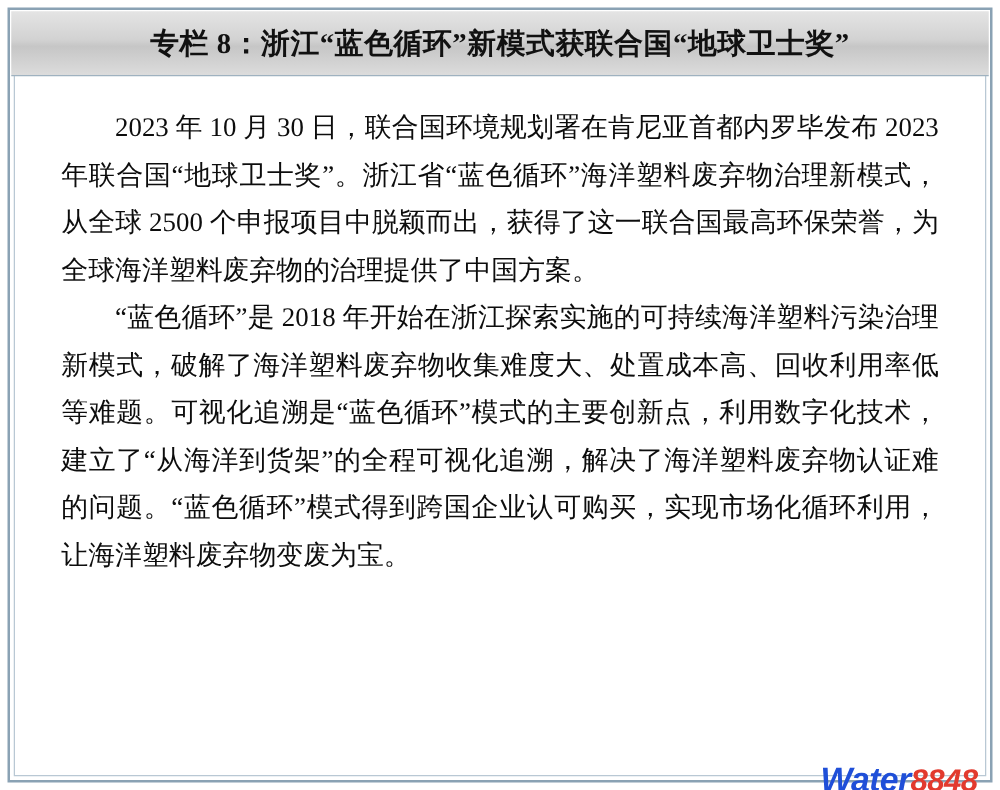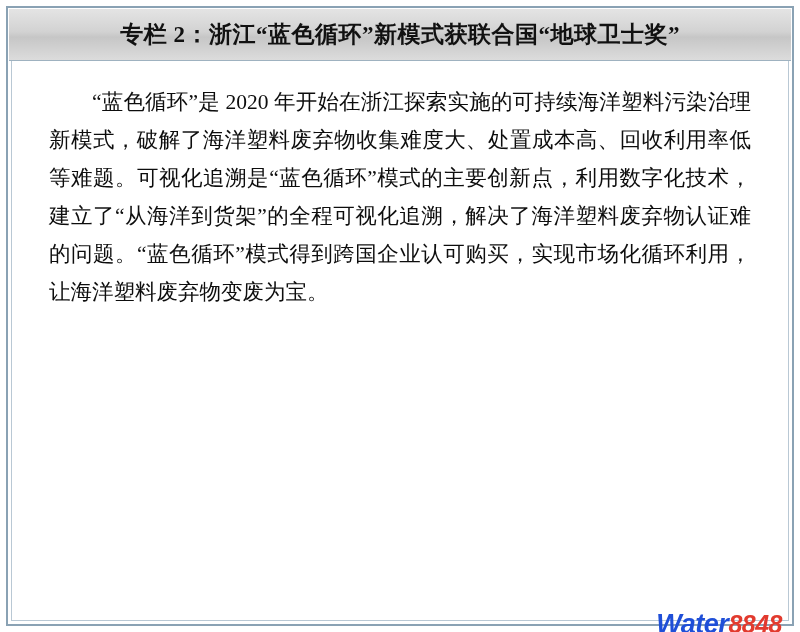--- a/index.html
+++ b/index.html
@@ -127,25 +127,26 @@
 </head>
 <body>
 
 <div id="page">
 
   <div class="frame">
     <div class="frame-inner"></div>
   </div>
 
   <div class="title-bar">
-    <div class="title-text">专栏 2：浙江“蓝色循环”新模式获联合国“地球卫士奖”</div>
+    <div class="title-text">专栏 8：浙江“蓝色循环”新模式获联合国“地球卫士奖”</div>
   </div>
 
   <div class="body-area">
-    <p class="para">“蓝色循环”是 2020 年开始在浙江探索实施的可持续海洋塑料污染治理新模式，破解了海洋塑料废弃物收集难度大、处置成本高、回收利用率低等难题。可视化追溯是“蓝色循环”模式的主要创新点，利用数字化技术，建立了“从海洋到货架”的全程可视化追溯，解决了海洋塑料废弃物认证难的问题。“蓝色循环”模式得到跨国企业认可购买，实现市场化循环利用，让海洋塑料废弃物变废为宝。</p>
+    <p class="para">2023 年 10 月 30 日，联合国环境规划署在肯尼亚首都内罗毕发布 2023 年联合国“地球卫士奖”。浙江省“蓝色循环”海洋塑料废弃物治理新模式，从全球 2500 个申报项目中脱颖而出，获得了这一联合国最高环保荣誉，为全球海洋塑料废弃物的治理提供了中国方案。</p>
+    <p class="para">“蓝色循环”是 2018 年开始在浙江探索实施的可持续海洋塑料污染治理新模式，破解了海洋塑料废弃物收集难度大、处置成本高、回收利用率低等难题。可视化追溯是“蓝色循环”模式的主要创新点，利用数字化技术，建立了“从海洋到货架”的全程可视化追溯，解决了海洋塑料废弃物认证难的问题。“蓝色循环”模式得到跨国企业认可购买，实现市场化循环利用，让海洋塑料废弃物变废为宝。</p>
   </div>
 
   <div class="watermark">
     <span class="wm-line1"><span>Water</span><span class="wm-num">8848</span></span>
     <span class="wm-line2">中国水业网</span>
   </div>
 
 </div>
 
 </body></html>

